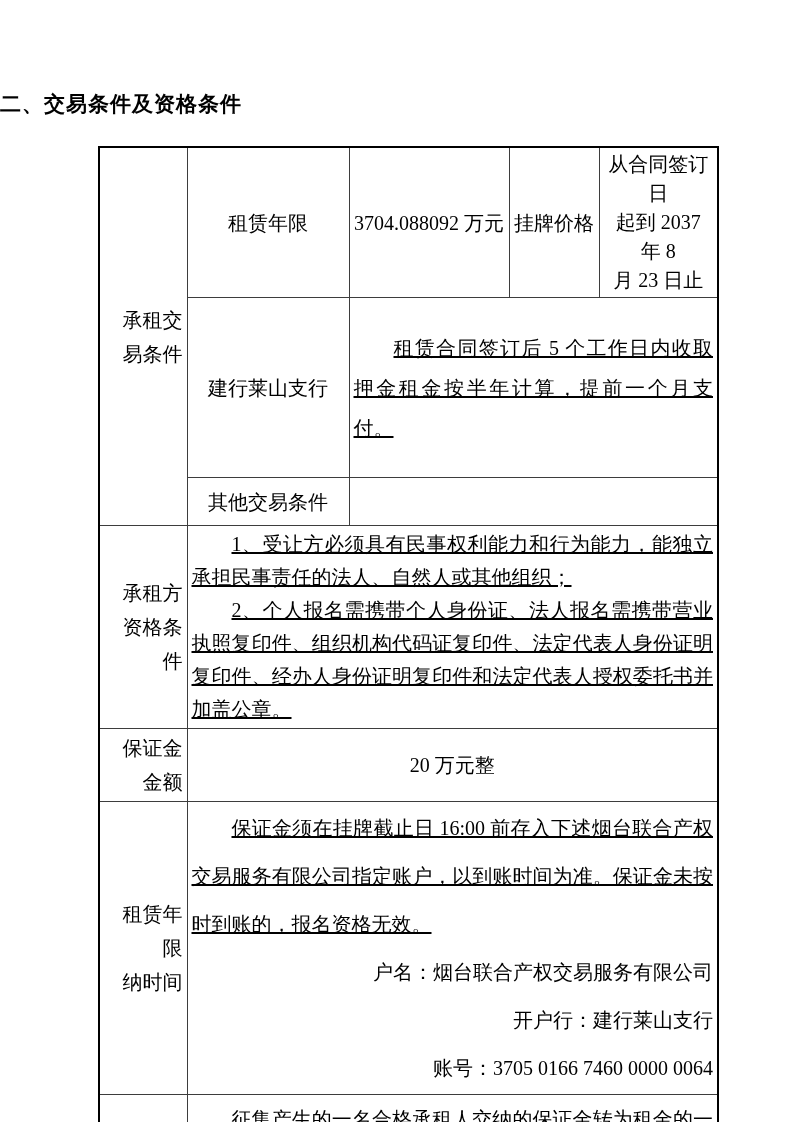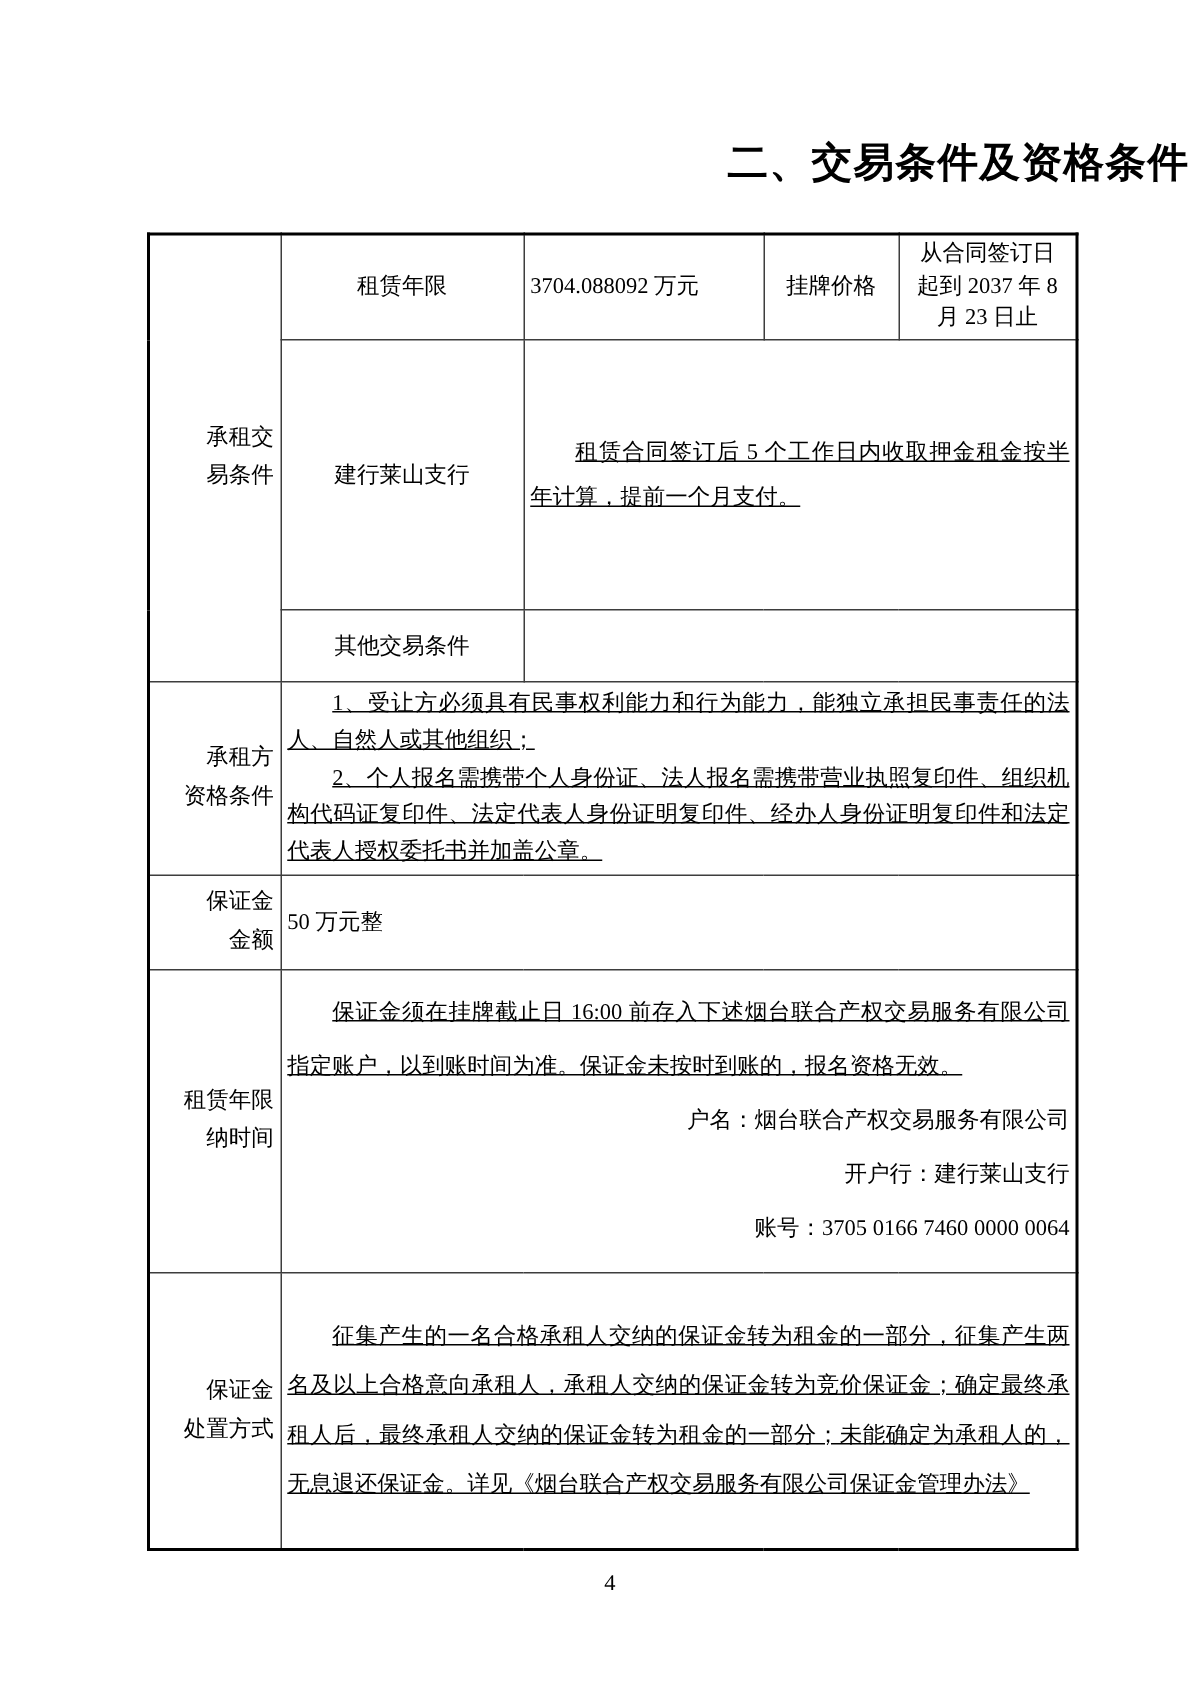--- a/index.html
+++ b/index.html
@@ -10,51 +10,52 @@
   body {
     width: 793px;
     height: 1122px;
     font-family: "Liberation Serif", "DejaVu Serif", serif;
     color: #000000;
     position: relative;
     overflow: hidden;
   }
   .doc-title {
     padding-top: 90px;
-    text-align: right;
-    font-size: 27px;
+    text-align: left;
+    font-size: 21px;
     font-weight: bold;
     letter-spacing: 1px;
     line-height: 1.4;
   }
   table.cond-table {
     border-collapse: collapse;
     table-layout: fixed;
     width: 619px;
     margin: 27px 0 0 98px;
     border: 2px solid #000000;
   }
   table.cond-table td {
     border: 1px solid #3d3d3d;
-    font-size: 15px;
+    font-size: 20px;
     vertical-align: middle;
     padding: 2px 4px;
     overflow: hidden;
   }
   td.hdr {
     text-align: right;
     white-space: pre-line;
     line-height: 1.7;
     padding: 2px 2px;
   }
   td.lbl {
     text-align: center;
     line-height: 1.6;
   }
   td.val {
+    text-align: center;
     line-height: 1.6;
   }
   td.val-multiline {
     text-align: center;
     white-space: pre-line;
     line-height: 1.45;
     padding: 2px 3px;
   }
   td.para {
     padding: 3px 12px;
@@ -120,21 +121,21 @@
         <td class="hdr">承租方
 资格条件</td>
         <td class="para qualification" colspan="4">
           <p>1、受让方必须具有民事权利能力和行为能力，能独立承担民事责任的法人、自然人或其他组织；</p>
           <p>2、个人报名需携带个人身份证、法人报名需携带营业执照复印件、组织机构代码证复印件、法定代表人身份证明复印件、经办人身份证明复印件和法定代表人授权委托书并加盖公章。</p>
         </td>
       </tr>
       <tr style="height:63px;">
         <td class="hdr">保证金
 金额</td>
-        <td class="val" colspan="4">50 万元整</td>
+        <td class="val" colspan="4">20 万元整</td>
       </tr>
       <tr style="height:202px;">
         <td class="hdr">租赁年限
 纳时间</td>
         <td class="para deposit-pay" colspan="4">
           <p>保证金须在挂牌截止日 16:00 前存入下述烟台联合产权交易服务有限公司指定账户，以到账时间为准。保证金未按时到账的，报名资格无效。</p>
           <div class="acct-line">户名：烟台联合产权交易服务有限公司</div>
           <div class="acct-line">开户行：建行莱山支行</div>
           <div class="acct-line">账号：3705 0166 7460 0000 0064</div>
         </td>

